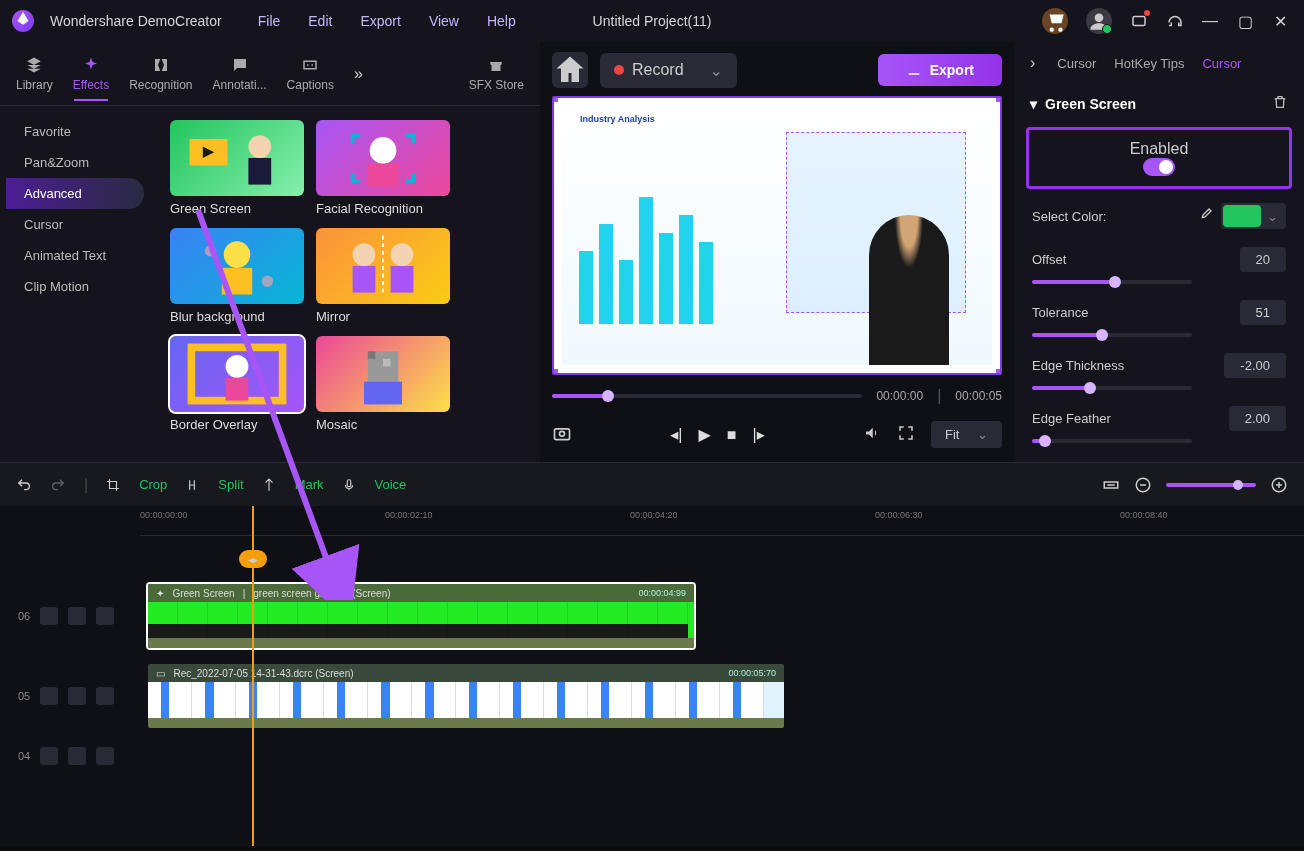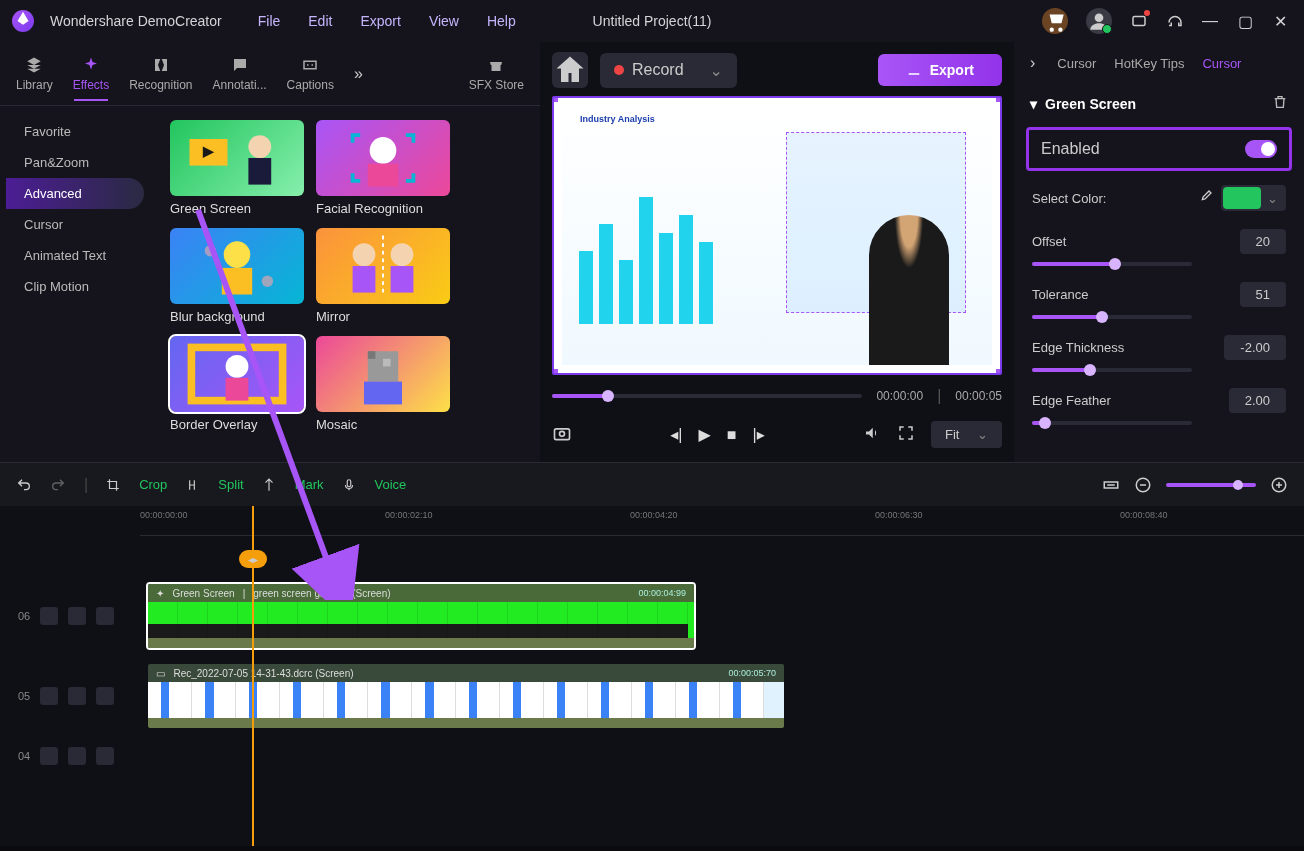--- a/index.html
+++ b/index.html
@@ -70,21 +70,21 @@
 
 
 .right-panel { width: 290px; background: #15141c; display: flex; flex-direction: column; overflow: hidden; }
 .right-tabs { display: flex; padding: 12px 16px; gap: 18px; align-items: center; }
 .right-tab { font-size: 13px; color: #aaa; cursor: pointer; }
 .right-tab.active { color: #a855f7; }
 .chev-left { cursor: pointer; margin-right: 4px; }
 .panel-header { padding: 10px 16px; display: flex; align-items: center; gap: 8px; color: #fff; font-size: 14px; font-weight: 600; }
 .trash-icon { margin-left: auto; cursor: pointer; color: #bbb; }
 
-.enabled-row { margin: 4px 12px; border: 3px solid #9333ea; border-radius: 4px; padding: 10px 12px; display: flex; align-items: center; justify-content: space-between; }
+.enabled-row { margin: 4px 12px; border: 3px solid #9333ea; border-radius: 4px; padding: 10px 12px; display: flex; align-items: center; justify-content: space-between; flex-direction: column; }
 .toggle { width: 32px; height: 18px; background: #a855f7; border-radius: 10px; position: relative; cursor: pointer; }
 .toggle-knob { position: absolute; right: 2px; top: 2px; width: 14px; height: 14px; background: #fff; border-radius: 50%; }
 
 .prop-row { padding: 10px 18px; display: flex; align-items: center; justify-content: space-between; font-size: 13px; }
 .color-box { width: 38px; height: 22px; background: #22c55e; border-radius: 4px; cursor: pointer; }
 .picker-icon { cursor: pointer; margin-left: auto; margin-right: 8px; }
 
 .slider-row { padding: 8px 18px; }
 .slider-label { font-size: 13px; margin-bottom: 8px; display: flex; justify-content: space-between; align-items: center; }
 .slider-value { background: #2a2a36; padding: 5px 16px; border-radius: 4px; font-size: 13px; }

